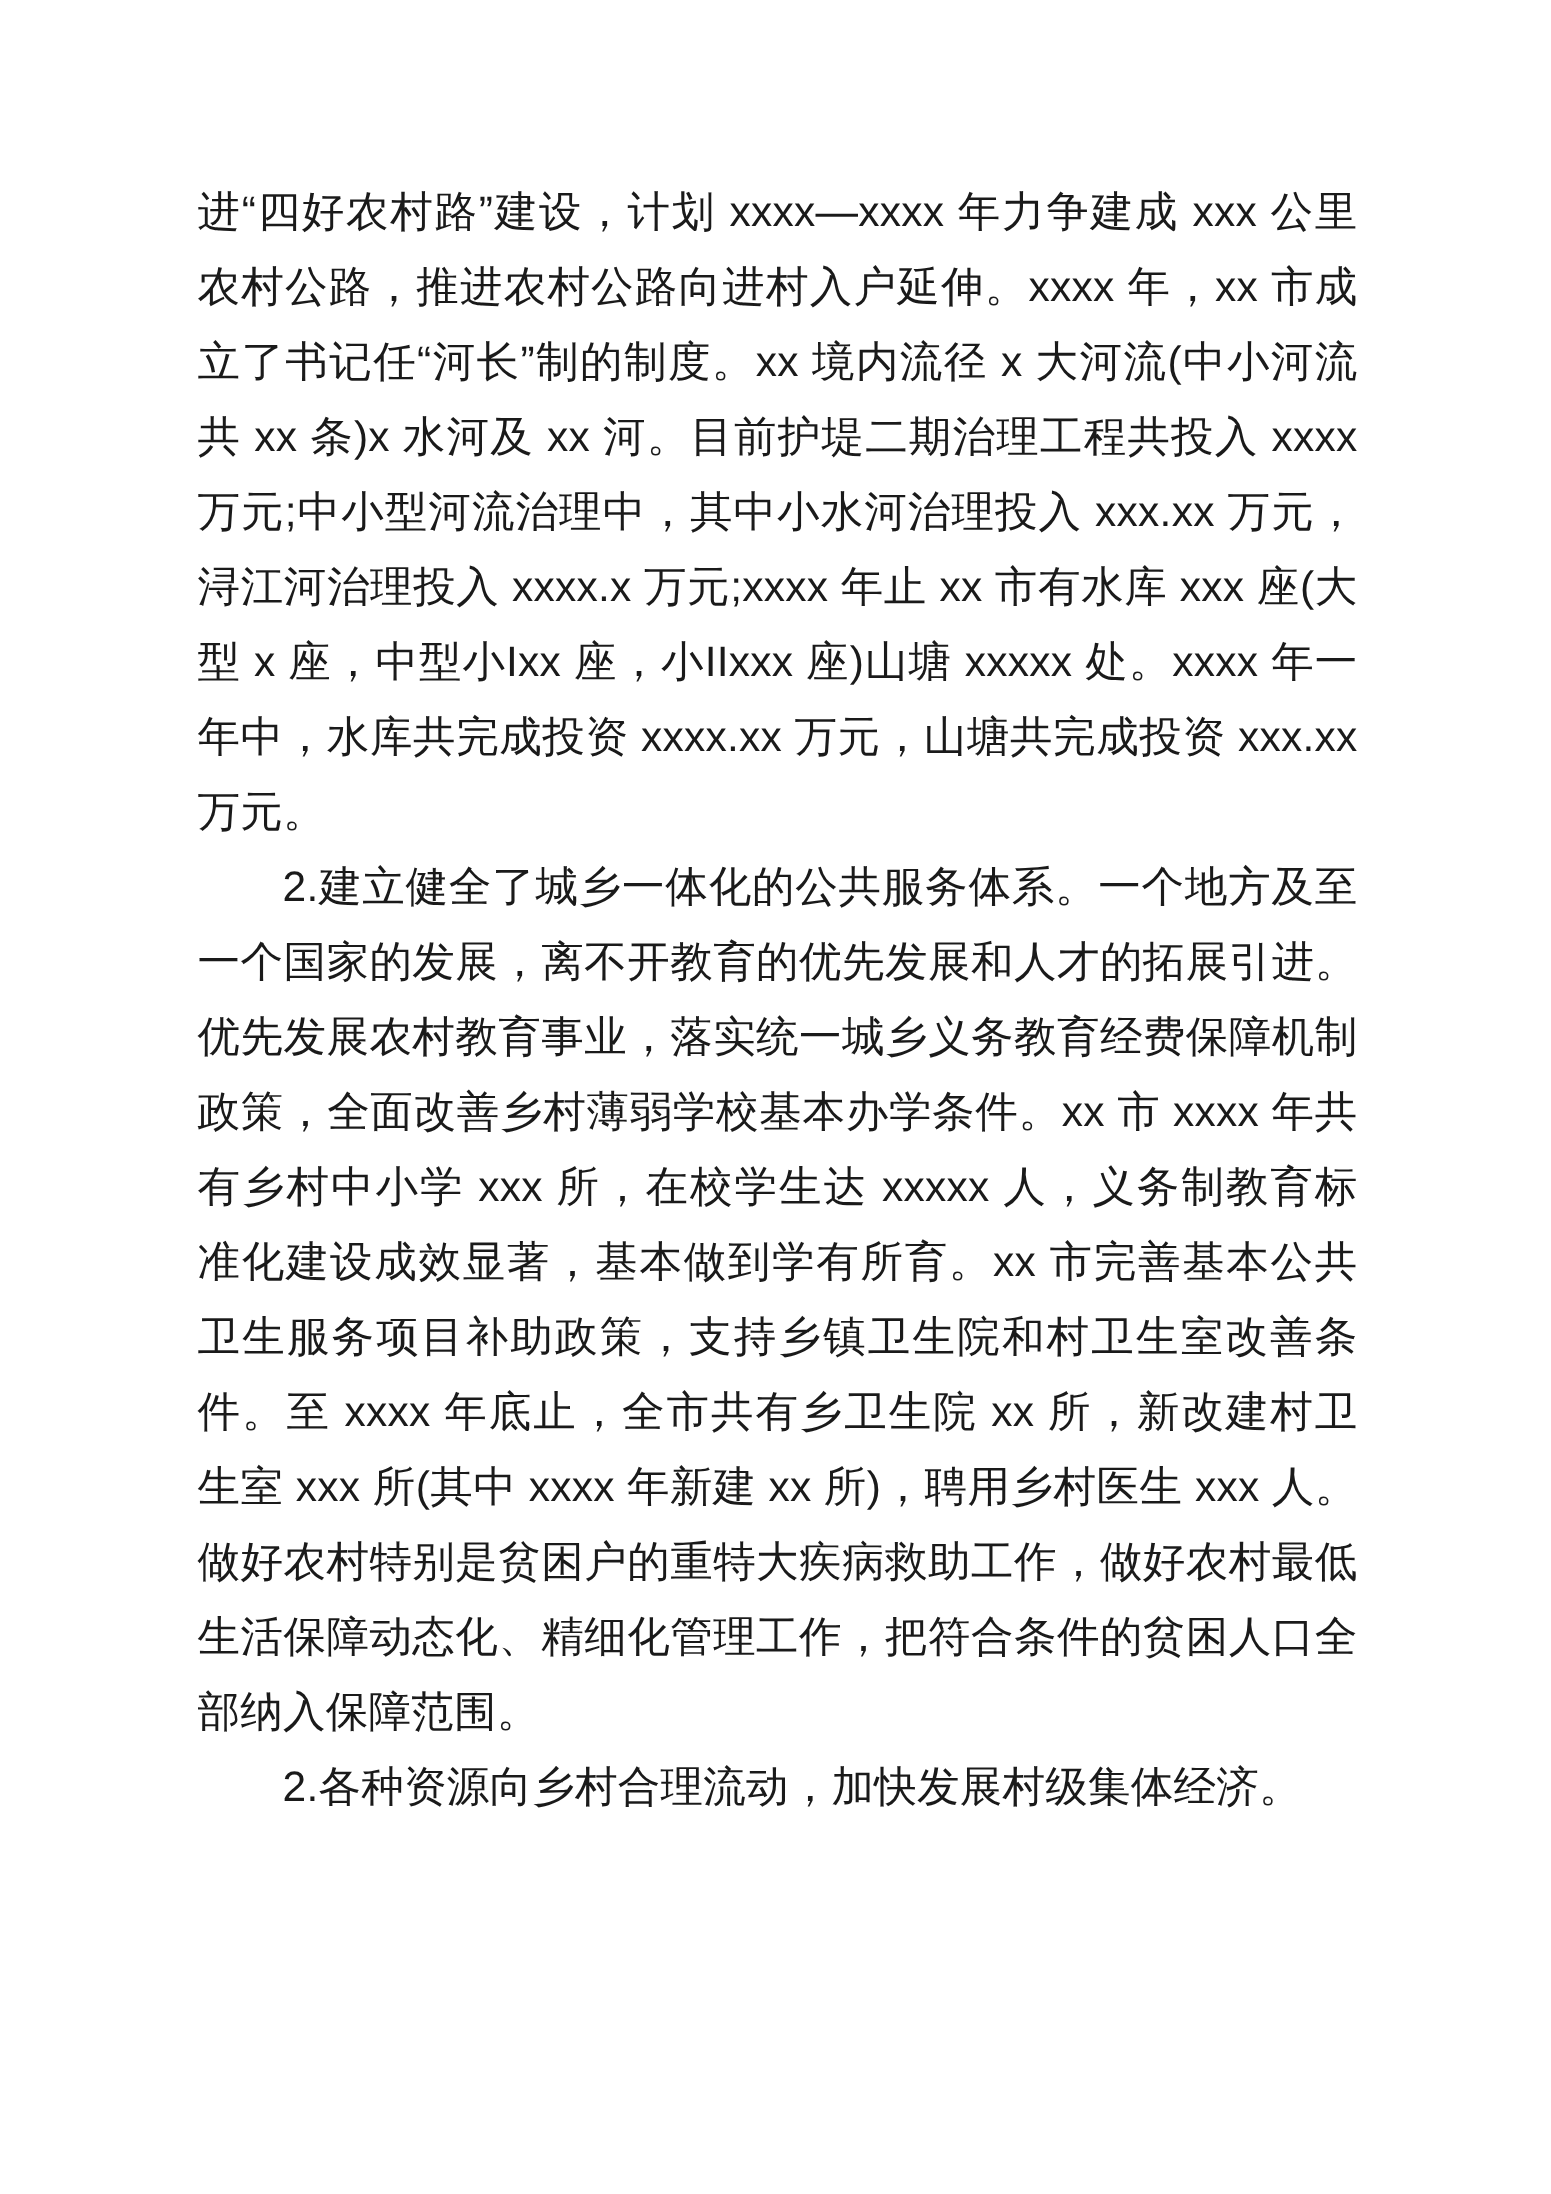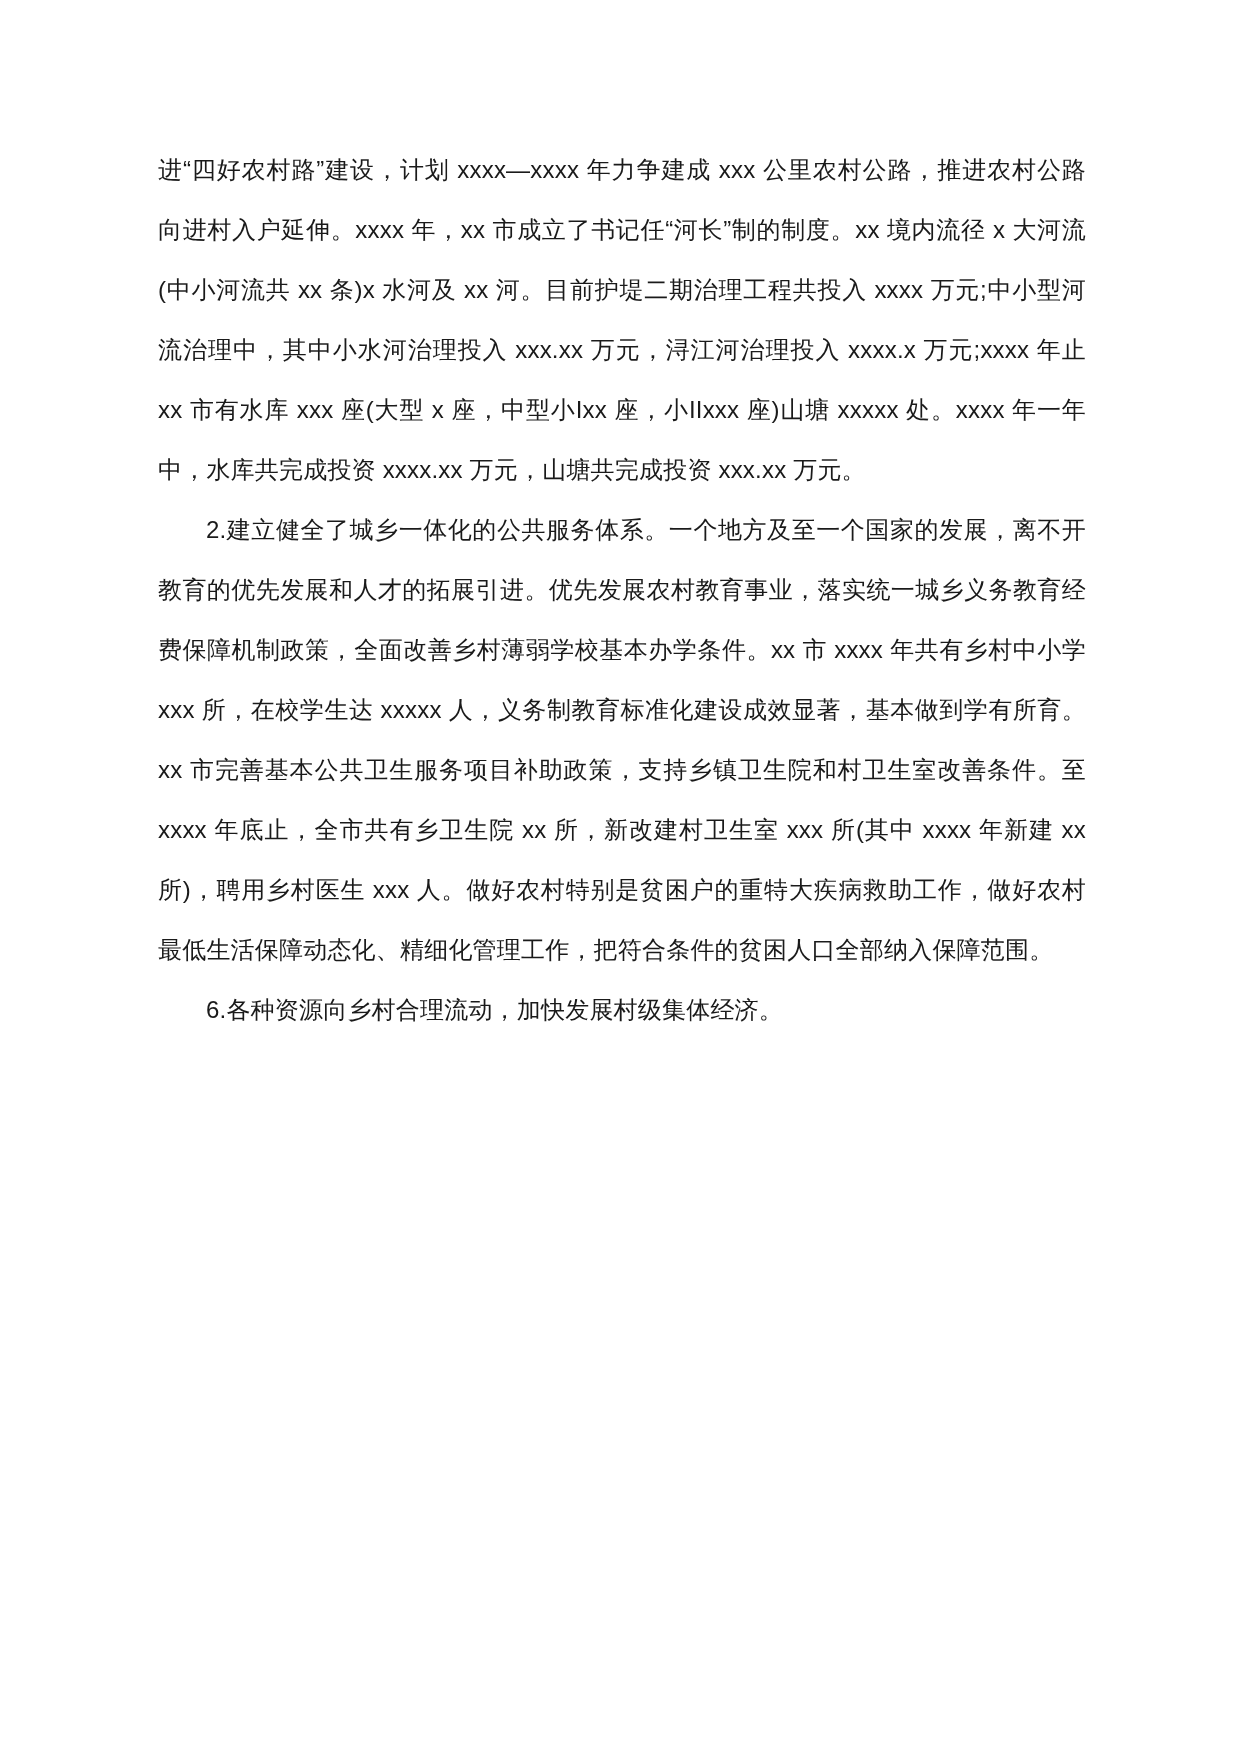--- a/index.html
+++ b/index.html
@@ -13,21 +13,21 @@
   .page {
     width: 1241px;
     height: 1755px;
     background: #ffffff;
     box-sizing: border-box;
     padding: 140px 155px 60px 158px;
     position: relative;
     overflow: hidden;
   }
   .doc-body {
-    font-size: 24px;
+    font-size: 34px;
     line-height: 60px;
     color: #1a1a1a;
     text-align: justify;
     text-justify: inter-ideograph;
     letter-spacing: 0.2px;
   }
   .para {
     margin: 0;
     text-indent: 0;
   }
@@ -35,15 +35,15 @@
     text-indent: 2em;
   }
 </style>
 </head>
 <body>
 
 <div class="page">
   <div class="doc-body">
     <p class="para">进“四好农村路”建设，计划 xxxx—xxxx 年力争建成 xxx 公里农村公路，推进农村公路向进村入户延伸。xxxx 年，xx 市成立了书记任“河长”制的制度。xx 境内流径 x 大河流(中小河流共 xx 条)x 水河及 xx 河。目前护堤二期治理工程共投入 xxxx 万元;中小型河流治理中，其中小水河治理投入 xxx.xx 万元，浔江河治理投入 xxxx.x 万元;xxxx 年止 xx 市有水库 xxx 座(大型 x 座，中型小Ixx 座，小IIxxx 座)山塘 xxxxx 处。xxxx 年一年中，水库共完成投资 xxxx.xx 万元，山塘共完成投资 xxx.xx 万元。</p>
     <p class="para indent">2.建立健全了城乡一体化的公共服务体系。一个地方及至一个国家的发展，离不开教育的优先发展和人才的拓展引进。优先发展农村教育事业，落实统一城乡义务教育经费保障机制政策，全面改善乡村薄弱学校基本办学条件。xx 市 xxxx 年共有乡村中小学 xxx 所，在校学生达 xxxxx 人，义务制教育标准化建设成效显著，基本做到学有所育。xx 市完善基本公共卫生服务项目补助政策，支持乡镇卫生院和村卫生室改善条件。至 xxxx 年底止，全市共有乡卫生院 xx 所，新改建村卫生室 xxx 所(其中 xxxx 年新建 xx 所)，聘用乡村医生 xxx 人。做好农村特别是贫困户的重特大疾病救助工作，做好农村最低生活保障动态化、精细化管理工作，把符合条件的贫困人口全部纳入保障范围。</p>
-    <p class="para indent">6.各种资源向乡村合理流动，加快发展村级集体经济。</p>
+    <p class="para indent">2.各种资源向乡村合理流动，加快发展村级集体经济。</p>
   </div>
 </div>
 
 </body></html>

